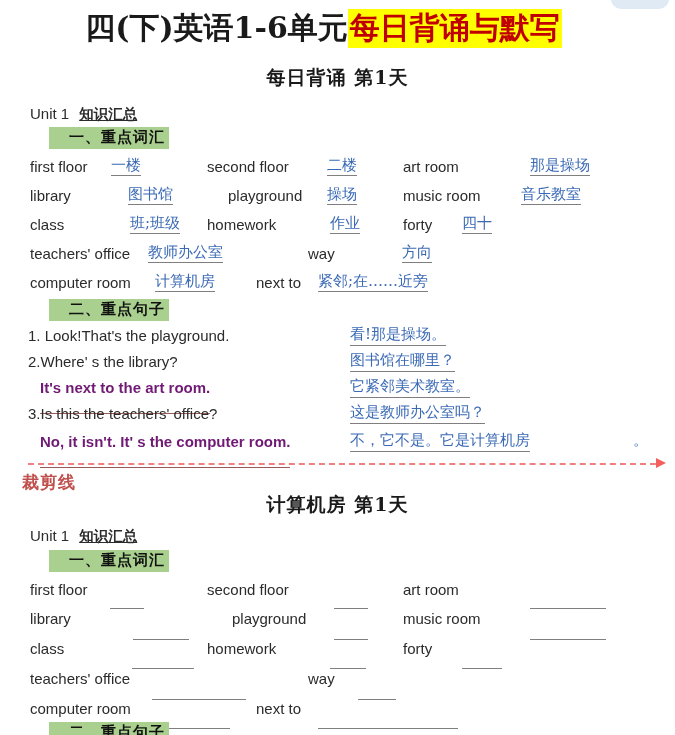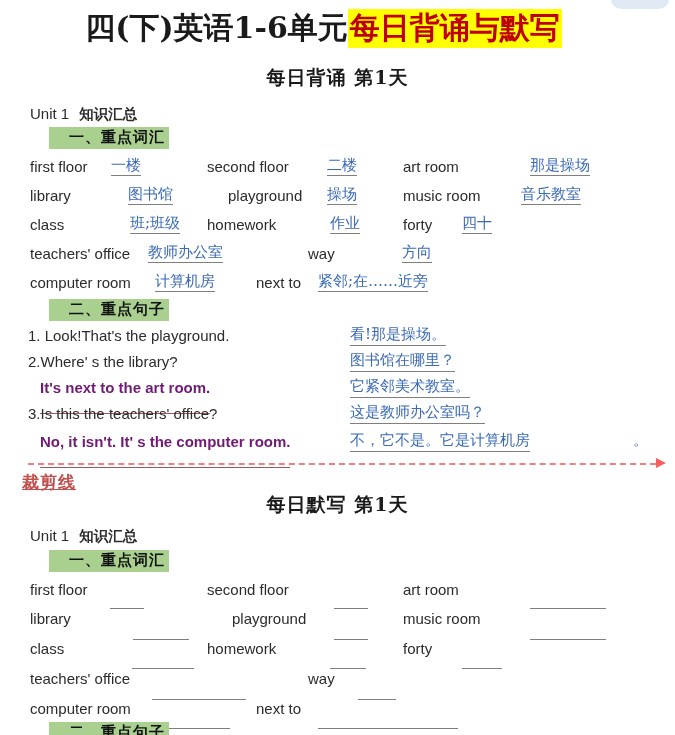--- a/index.html
+++ b/index.html
@@ -79,20 +79,21 @@
     position: absolute;
     font-size: 15px;
     color: #2b2b2b;
     white-space: nowrap;
   }
   .unit-label .cn {
     font-family: "DejaVu Serif", "Liberation Serif", serif;
     font-weight: bold;
     font-size: 14.5px;
     margin-left: 10px;
+    text-decoration: underline;
   }
 
   
   .green-head {
     position: absolute;
     font-family: "DejaVu Serif", "Liberation Serif", serif;
     font-size: 15px;
     font-weight: bold;
     color: #111111;
     background: #a9d08e;
@@ -179,21 +180,20 @@
     border-bottom: 5px solid transparent;
     border-left: 10px solid #f46060;
   }
   .cut-label {
     position: absolute;
     font-family: "DejaVu Serif", "Liberation Serif", serif;
     font-size: 17px;
     font-weight: bold;
     color: #c0504d;
     letter-spacing: 1px;
-    text-decoration: underline;
   }
 </style>
 </head>
 <body>
 
 <div class="page">
 
   <div class="corner-artifact"></div>
 
   <div class="title-row">
@@ -272,21 +272,21 @@
   <div class="sentence-cn" style="top:403px; left:350px;">这是教师办公室吗？</div>
 
   <div class="sentence-red" style="top:433px; left:40px;">No, it isn't. It' s the computer room.</div>
   <div class="sentence-cn" style="top:431px; left:350px;">不，它不是。它是计算机房</div>
   <div class="trailing-mark" style="top:431px; left:633px;">。</div>
 
   <div class="cut-line" style="top:463px;"></div>
   <div class="cut-arrow" style="top:458px; left:656px;"></div>
   <div class="cut-label" style="top:471px; left:22px;">裁剪线</div>
 
-  <div class="day-heading" style="top:492px;">每日默写 第1天</div>
+  <div class="day-heading" style="top:492px;">计算机房 第1天</div>
 
   <div class="unit-label" style="top:527px; left:30px;">
     <span>Unit 1</span><span class="cn">知识汇总</span>
   </div>
 
   <div class="green-head" style="top:550px; left:28px;">一、重点词汇</div>
 
   <div class="vocab-row" style="top:581px;">
     <span class="term" style="left:30px;">first floor</span>
     <span class="blank" style="left:110px; top:14px; width:34px;"></span>

